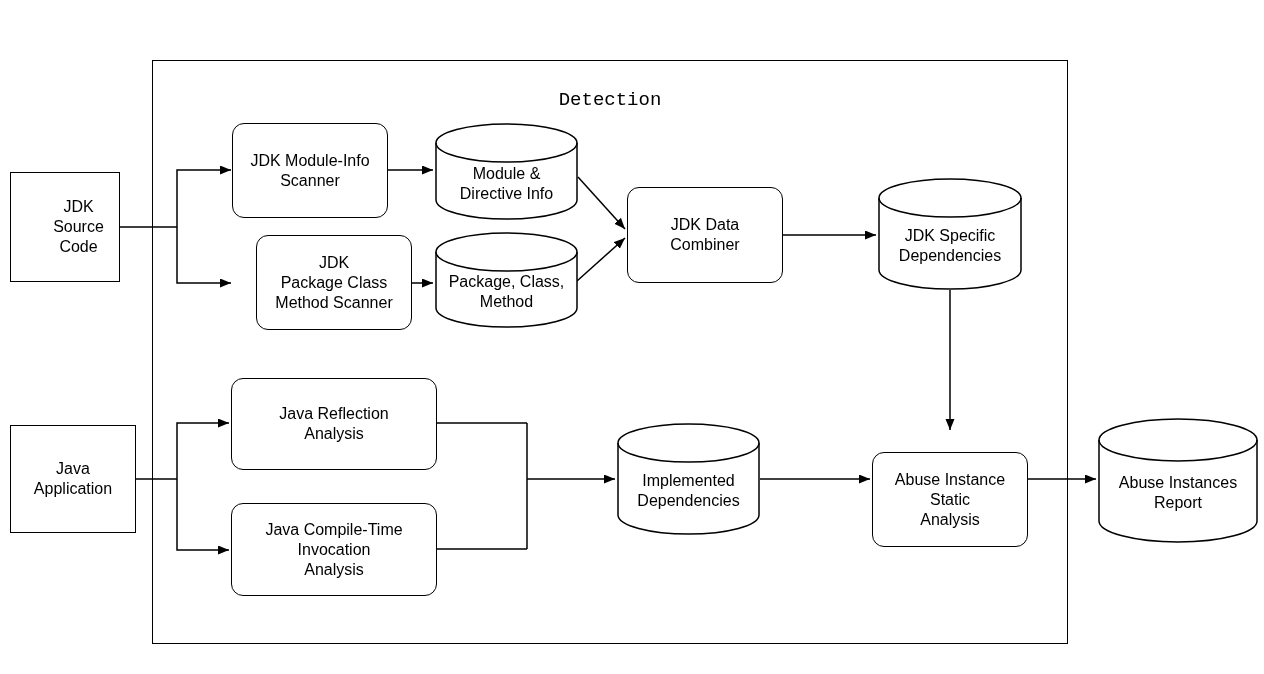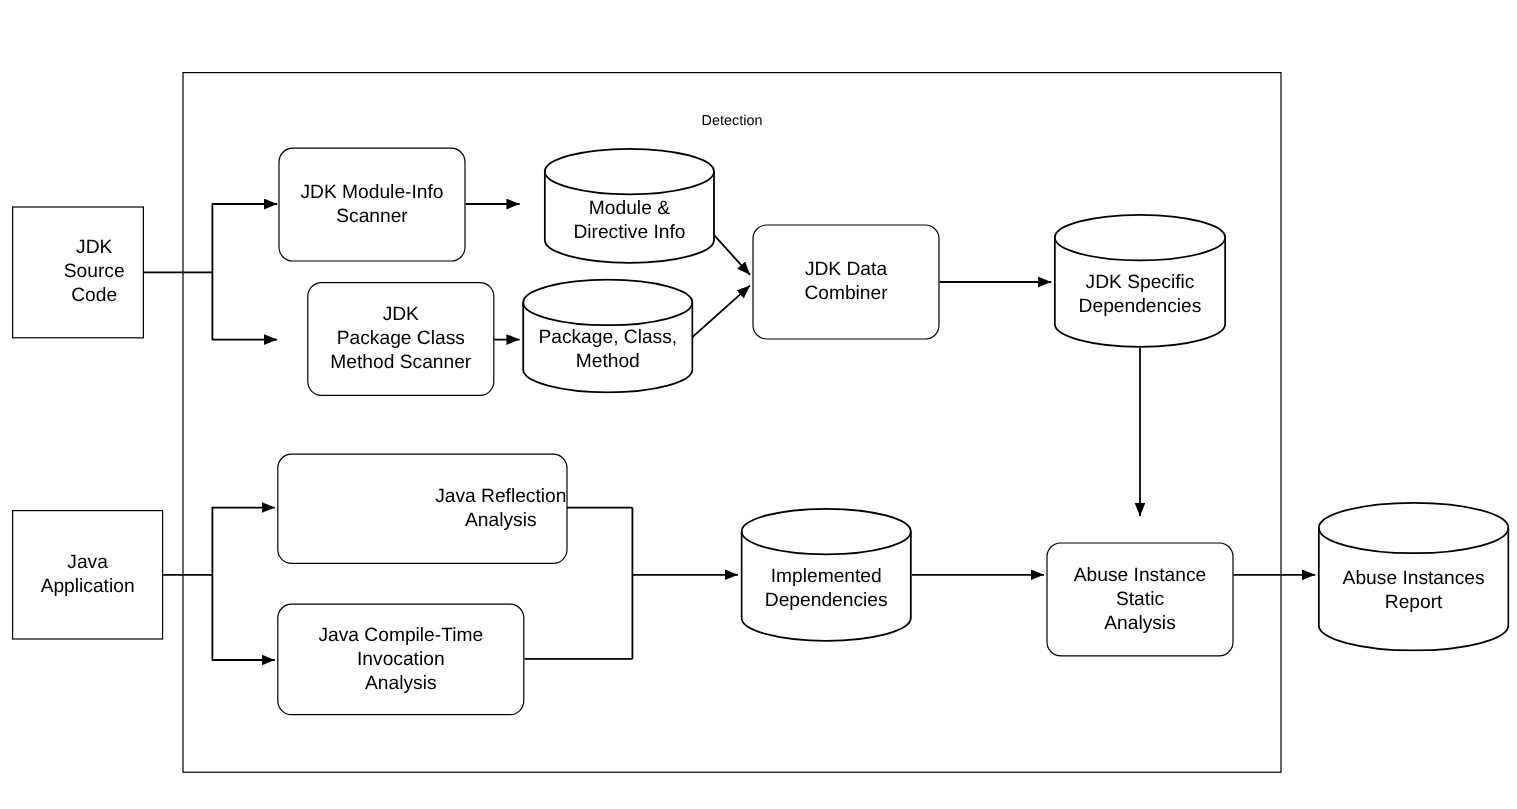--- a/index.html
+++ b/index.html
@@ -32,22 +32,23 @@
   .tab { background:var(--node-fill,#fff); border:1.5px solid var(--stroke,#000); }
 
   .cylinder svg { position:absolute; left:0; top:0; }
   .cyl-body { fill:var(--node-fill,#fff); stroke:var(--stroke,#000); stroke-width:1.5; }
   .cyl-rim  { fill:none; stroke:var(--stroke,#000); stroke-width:1.5; }
   .cylinder .label { position:relative; padding-top:24px; }
 
   .region-label {
     position:absolute;
     text-align:center;
-    font-size:12px; line-height:20px;
+    font-size:19px; line-height:20px;
     color:var(--text,#000);
+    font-family:Liberation Mono, monospace;
   }
 </style>
 </head>
 <body>
 
 <div id="stage">
 
   <svg id="connectors" width="1264" height="674" viewBox="0 0 1264 674">
     <defs>
       <marker id="arrow" markerUnits="userSpaceOnUse" markerWidth="12" markerHeight="10" refX="11" refY="4.5" orient="auto">
@@ -101,36 +102,36 @@
   </div>
   <div class="node box rounded" style="left:232px; top:235px; width:156px; height:95px;margin-left:24px;">
     <div class="label">JDK
 Package Class
 Method Scanner</div>
   </div>
   <div class="node box rounded" style="left:627px; top:187px; width:156px; height:96px;">
     <div class="label">JDK Data
 Combiner</div>
   </div>
-  <div class="node box rounded" style="left:231px; top:378px; width:242px; height:92px;justify-content:flex-end;">
+  <div class="node box rounded" style="left:231px; top:378px; width:206px; height:92px;">
     <div class="label">Java Reflection
 Analysis</div>
   </div>
   <div class="node box rounded" style="left:231px; top:503px; width:206px; height:93px;">
     <div class="label">Java Compile-Time
 Invocation
 Analysis</div>
   </div>
   <div class="node box rounded" style="left:872px; top:452px; width:156px; height:95px;">
     <div class="label">Abuse Instance
 Static
 Analysis</div>
   </div>
 
-  <div class="node cylinder" style="left:453px; top:123px; width:143px; height:97px;"><svg width="143" height="97" viewBox="0 0 143 97">
+  <div class="node cylinder" style="left:435px; top:123px; width:143px; height:97px;"><svg width="143" height="97" viewBox="0 0 143 97">
         <path class="cyl-body" d="M1,20 A70.5,19 0 0 1 142,20 L142,77 A70.5,19 0 0 1 1,77 Z"></path>
         <path class="cyl-rim" d="M1,20 A70.5,19 0 0 0 142,20"></path>
       </svg>
     <div class="label">Module &amp;
 Directive Info</div>
   </div>
   <div class="node cylinder" style="left:435px; top:232px; width:143px; height:96px;"><svg width="143" height="96" viewBox="0 0 143 96">
         <path class="cyl-body" d="M1,20 A70.5,19 0 0 1 142,20 L142,76 A70.5,19 0 0 1 1,76 Z"></path>
         <path class="cyl-rim" d="M1,20 A70.5,19 0 0 0 142,20"></path>
       </svg>

